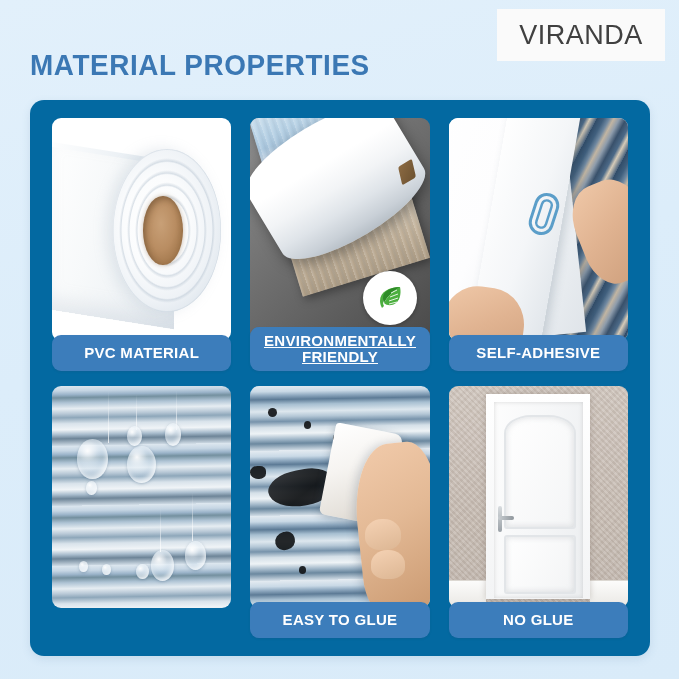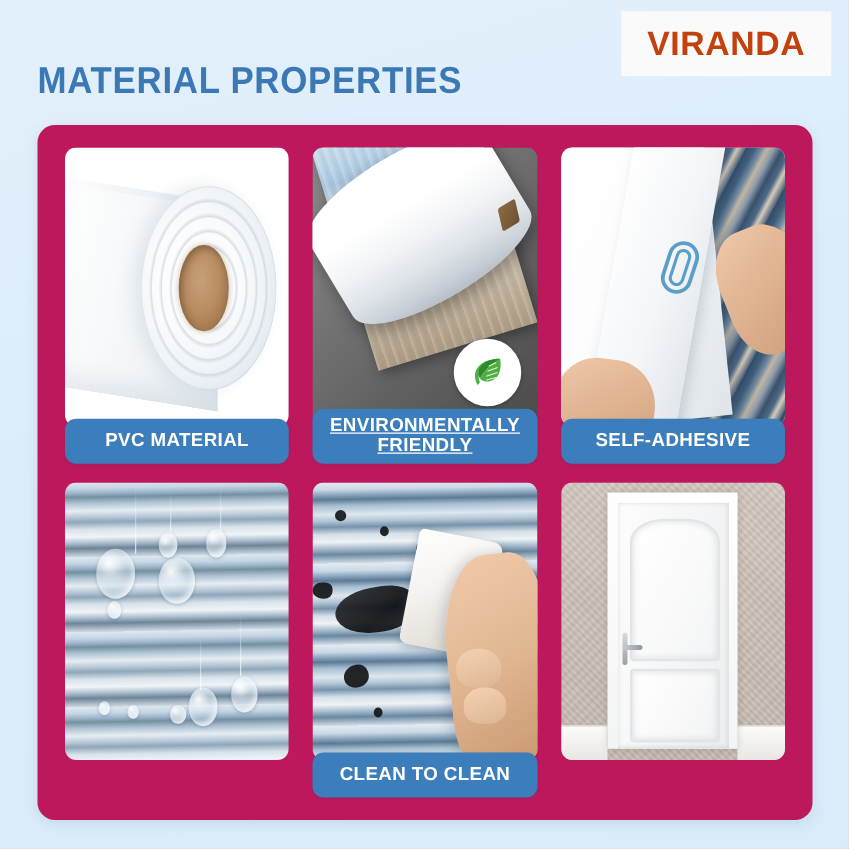--- a/index.html
+++ b/index.html
@@ -27,23 +27,23 @@
     top: 9px;
     width: 168px;
     height: 52px;
     background: #fafafa;
     display: flex;
     align-items: center;
     justify-content: center;
   }
   .logo-text {
     font-size: 27px;
-    font-weight: bold;
+    font-weight: normal;
     letter-spacing: 0.5px;
-    color: #c2410c;
+    color: #404040;
     font-family: "Liberation Sans", sans-serif;
   }
 
   
   .title {
     position: absolute;
     left: 30px;
     top: 48px;
     font-size: 30px;
     font-weight: bold;
@@ -54,21 +54,21 @@
     white-space: nowrap;
   }
 
   
   .panel {
     position: absolute;
     left: 30px;
     top: 100px;
     width: 620px;
     height: 556px;
-    background: #be185d;
+    background: #0369a1;
     border-radius: 14px;
     box-shadow: 0 3px 9px rgba(90, 130, 170, 0.16);
   }
 
   .grid {
     position: absolute;
     left: 16px;
     top: 14px;
     width: 588px;
     height: 528px;
@@ -611,36 +611,37 @@
             <div class="stain" style="left:46%;top:22%;width:5%;height:4%;"></div>
             <div class="stain" style="left:0%;top:36%;width:9%;height:6%;border-radius:50% 40% 45% 55%;"></div>
             <div class="stain" style="left:14%;top:66%;width:11%;height:8%;border-radius:55% 45% 50% 50%;transform:rotate(-14deg);"></div>
             <div class="stain" style="left:27%;top:81%;width:4%;height:3.5%;"></div>
             <div class="cloth"></div>
             <div class="clean-hand"></div>
             <div class="clean-finger" style="right:16%;top:60%;width:20%;height:14%;"></div>
             <div class="clean-finger" style="right:14%;top:74%;width:19%;height:13%;"></div>
           </div>
         </div>
-        <div class="card-label">CLEAN TO CLEAN</div>
+        <div class="card-label">EASY TO GLUE</div>
       </div>
 
       <div class="card">
         <div class="card-img">
           <div class="art-door">
             <div class="door-wall-tex"></div>
             <div class="baseboard-l"></div>
             <div class="baseboard-r"></div>
             <div class="door-frame">
               <div class="door-slab">
                 <div class="door-panel-top"></div>
                 <div class="door-panel-bot"></div>
                 <div class="door-handle"></div>
                 <div class="door-handle2"></div>
               </div>
             </div>
           </div>
         </div>
+        <div class="card-label">NO GLUE</div>
       </div>
 
     </div>
   </div>
 </div>
 
 </body></html>

